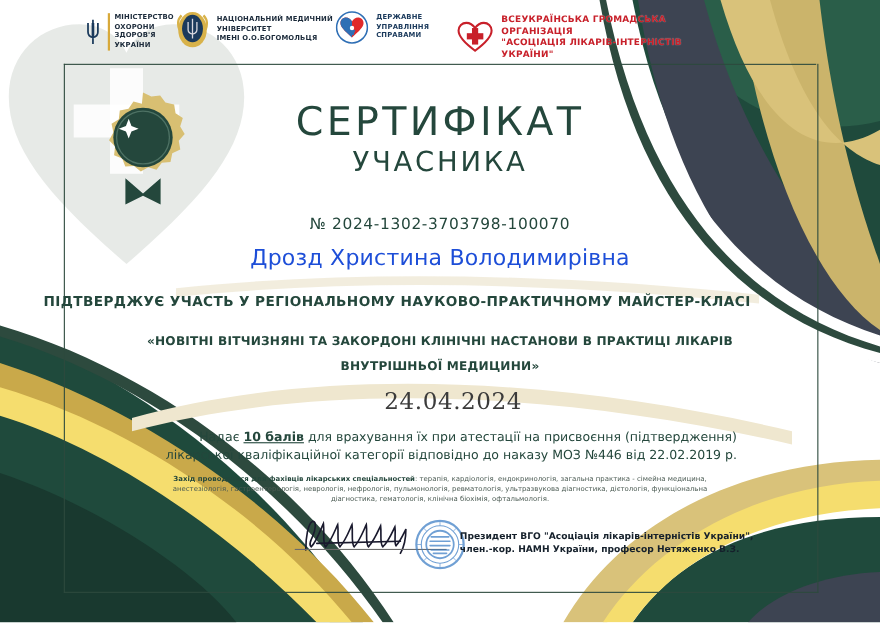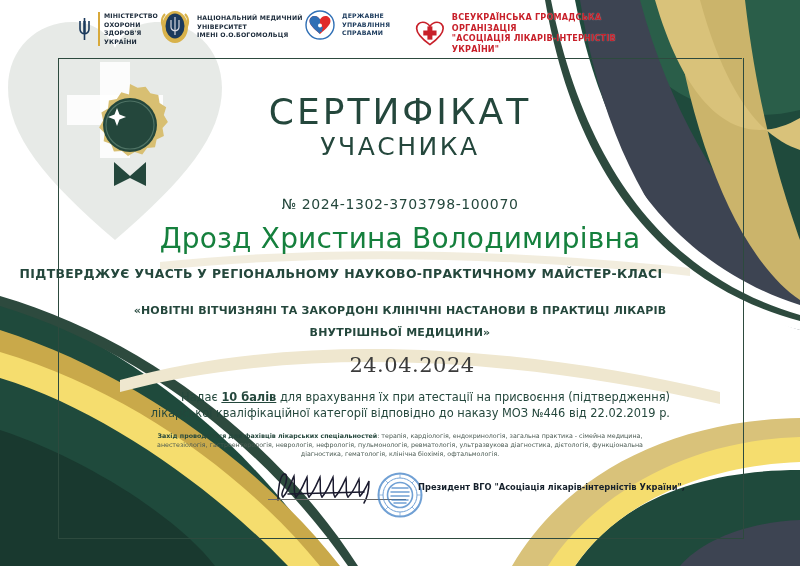--- a/index.html
+++ b/index.html
@@ -11,21 +11,21 @@
   .cert{position:relative;width:800px;height:566px;overflow:hidden;background:#ffffff;}
 
   
   .deco{position:absolute;inset:0;overflow:hidden;pointer-events:none;}
   .deco svg{position:absolute;top:0;left:0;}
 
   
   .watermark{position:absolute;left:292px;top:120px;width:230px;height:250px;opacity:1;}
 
   
-  .header{position:absolute;left:0;top:0;width:632px;height:58px;}
+  .header{position:absolute;left:0;top:0;width:632px;height:58px;padding-left:28px;}
   .logo-grp{position:absolute;display:flex;align-items:center;gap:7px;}
   .logo-grp.l1{left:78px;top:12px;}
   .logo-grp.l2{left:160px;top:10px;}
   .logo-grp.l3{left:305px;top:10px;}
   .logo-grp.l4{left:415px;top:12px;}
   .logo-txt{font-size:6.2px;line-height:8.6px;letter-spacing:.15px;color:#1b2a3a;font-weight:700;text-transform:uppercase;}
   .logo-txt.moz{border-left:2.5px solid #d8a93a;padding-left:4px;color:#1b2a3a;}
   .logo-txt.duc{color:#1b3a5c;}
   .assoc-txt{font-size:8.1px;line-height:10.5px;font-weight:800;color:#c8202a;letter-spacing:.2px;text-transform:uppercase;
     text-shadow:0 0 1px rgba(255,255,255,.6);}
@@ -36,22 +36,22 @@
 
   
   .rosette{position:absolute;left:84px;top:82px;width:92px;height:106px;}
 
   
   .content{position:absolute;left:0;top:0;width:800px;height:566px;text-align:center;}
   .title{position:absolute;left:0;top:82px;width:800px;font-size:36px;line-height:60px;letter-spacing:3px;
     font-weight:400;color:#24473c;}
   .subtitle{position:absolute;left:0;top:132px;width:800px;font-size:25px;letter-spacing:2.5px;color:#24473c;font-weight:400;}
   .certno{position:absolute;left:0;top:196px;width:800px;font-size:14px;letter-spacing:.6px;color:#24473c;font-weight:400;}
-  .name{position:absolute;left:0;top:222px;width:800px;font-size:28px;letter-spacing:.2px;color:#15803d;font-weight:400;}
-  .confirm{position:absolute;left:0;top:266px;width:682px;font-size:12.4px;letter-spacing:.35px;color:#24473c;font-weight:600;}
+  .name{position:absolute;left:0;top:222px;width:800px;font-size:20px;letter-spacing:.2px;color:#1d4ed8;font-weight:400;}
+  .confirm{position:absolute;left:0;top:266px;width:682px;font-size:12.4px;letter-spacing:.35px;color:#24473c;font-weight:600;padding-left:20px;}
   .event{position:absolute;left:100px;top:300px;width:600px;font-size:11px;line-height:22px;letter-spacing:.2px;
     color:#24473c;font-weight:700;}
   .date{position:absolute;left:0;top:353px;width:800px;font-size:21px;color:#3b3b3b;
     font-family:"DejaVu Serif","Liberation Serif",serif;letter-spacing:.5px;padding-left:12px;}
   .points{position:absolute;left:130px;top:389px;width:540px;font-size:11.4px;line-height:16px;color:#24473c;text-align:right;}
   .points b{font-weight:700;text-decoration:underline;}
   .specialties{position:absolute;left:136px;top:431px;width:528px;font-size:6.3px;line-height:9.1px;color:#4a5a52;
     text-align:center;}
   .specialties b{font-weight:700;color:#24473c;}
 
@@ -223,15 +223,16 @@
         <path d="M13,8 L16,11"></path>
           <path d="M40,35 L43,38"></path>
         <path d="M43,8 L40,11"></path>
           <path d="M16,35 L13,38"></path>
       </g>
     </g>
   </svg>
 
   <div class="sig-text">
     <div>Президент ВГО "Асоціація лікарів-інтерністів України",</div>
+    <div>член.-кор. НАМН України, професор Нетяженко В.З.</div>
   </div>
 
 </div>
 
 </body></html>

